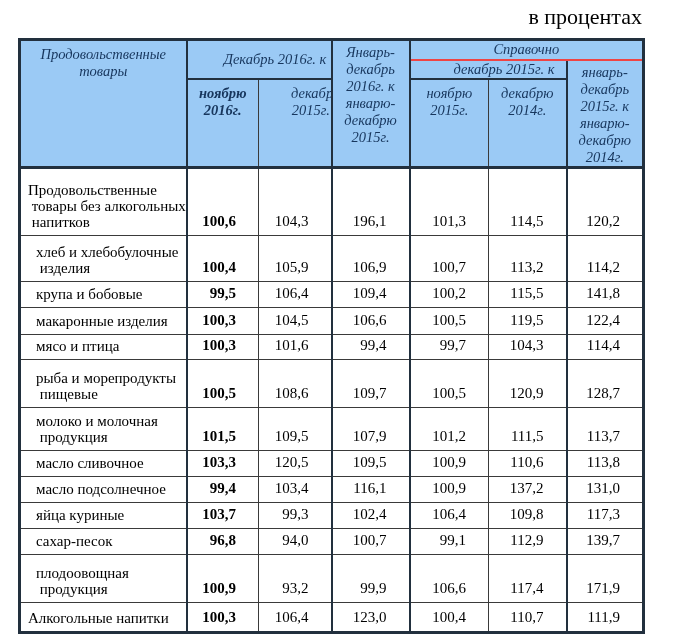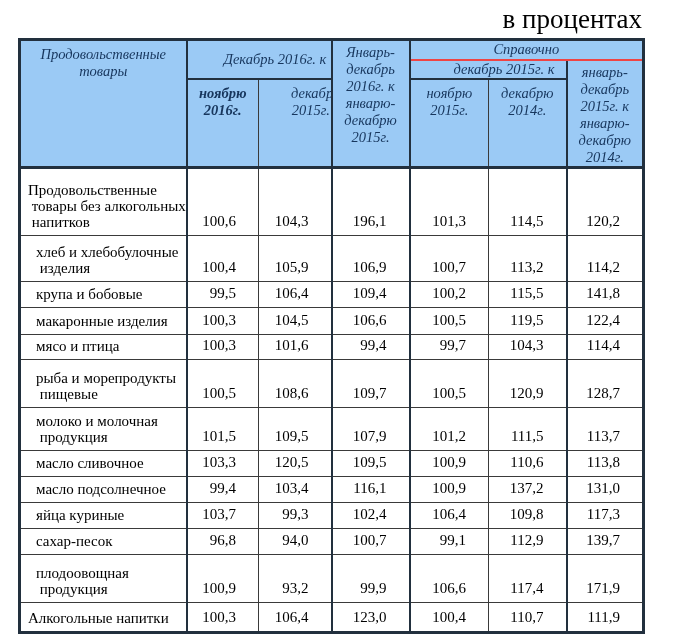--- a/index.html
+++ b/index.html
@@ -10,21 +10,21 @@
     position: relative;
     overflow: hidden;
     color: #111;
   }
   .page-title {
     position: absolute;
     top: 4px;
     left: 18px;
     width: 624px;
     text-align: right;
-    font-size: 27px;
+    font-size: 22px;
     color: #000;
   }
   .tbl-wrap { position: absolute; left: 18px; top: 38px; }
   table.price-table {
     border-collapse: collapse;
     table-layout: fixed;
     width: 624px;
     border: 3px solid #22303e;
   }
   th, td { margin: 0; padding: 0; overflow: hidden; }
@@ -70,21 +70,21 @@
     line-height: 16px;
     padding: 0 2px 5px 7px;
     color: #000;
   }
   td.sub { padding-left: 15px; }
   td.num {
     text-align: right;
     padding: 0 22px 5px 0;
     color: #000;
   }
-  td.num.bold { font-weight: normal; }
+  td.num.bold { font-weight: bold; }
 
   tr.rh68 { height: 68px; }
   tr.rh46 { height: 46px; }
   tr.rh43 { height: 43px; margin-top: 17px; }
   tr.rh48 { height: 48px; }
   tr.rh25 { height: 25px; }
   tr.rh26 { height: 26px; }
   tr.rh27 { height: 27px; }
   tr.rh30 { height: 30px; }
 </style>

